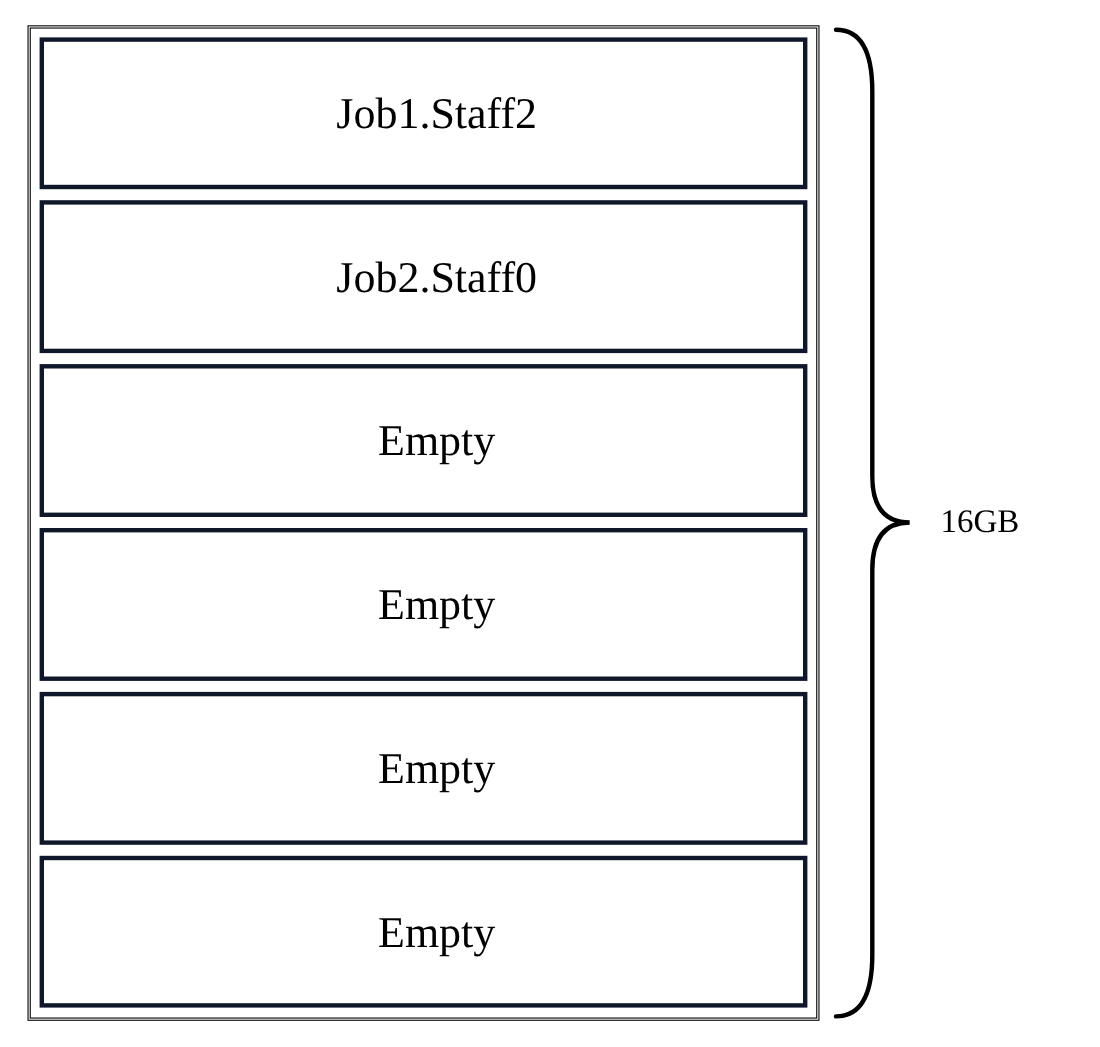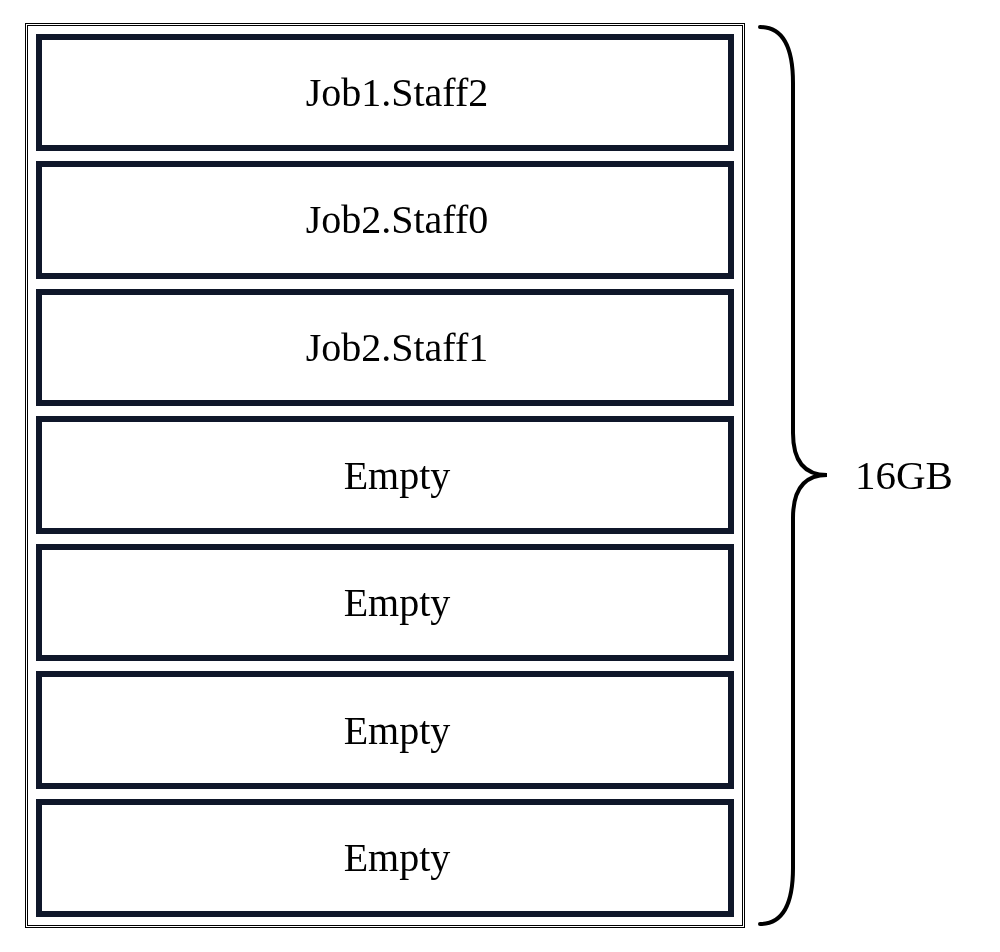--- a/index.html
+++ b/index.html
@@ -29,57 +29,54 @@
       width: 720px;
       height: 905px;
       border: 3px double #000000;
       padding: 8px;
       display: flex;
       flex-direction: column;
       gap: 10px;
     }
     .slot {
       flex: 1;
-      border: 6px solid #0f172a;
+      border: 4px solid #0f172a;
       display: flex;
       align-items: center;
       justify-content: center;
       background: #ffffff;
       padding-left: 24px;
     }
     .brace-wrap {
       position: relative;
       width: 80px;
       height: 905px;
       margin-left: 10px;
     }
     .brace-wrap svg {
       width: 80px;
       height: 905px;
       display: block;
     }
     .size-label {
-      font-size: 41px;
+      font-size: 30px;
       margin-left: 20px;
       white-space: nowrap;
     }
   </style>
 </head>
 <body>
 
 <div class="diagram-wrapper">
   <div class="memory-container">
     <div class="slot">
       <span>Job1.Staff2</span>
     </div>
     <div class="slot">
       <span>Job2.Staff0</span>
-    </div>
-    <div class="slot">
-      <span>Job2.Staff1</span>
     </div>
     <div class="slot">
       <span>Empty</span>
     </div>
     <div class="slot">
       <span>Empty</span>
     </div>
     <div class="slot">
       <span>Empty</span>
     </div>

